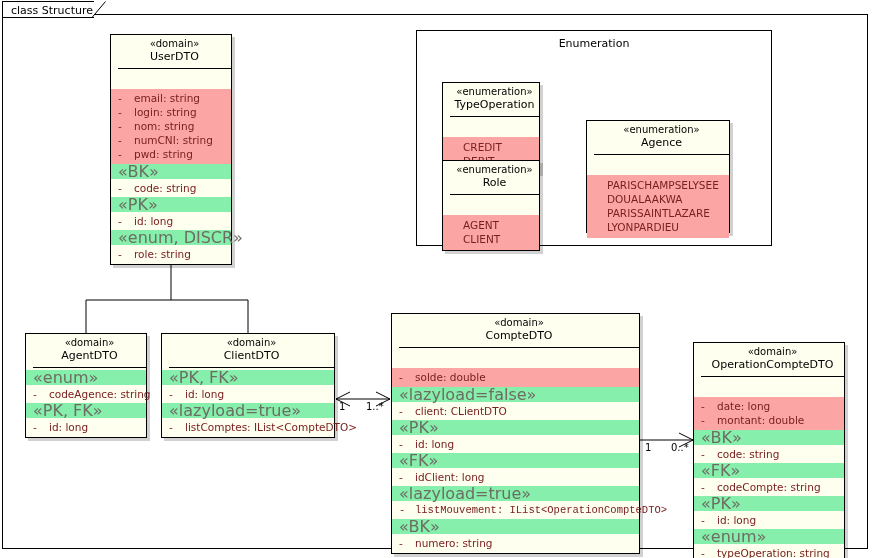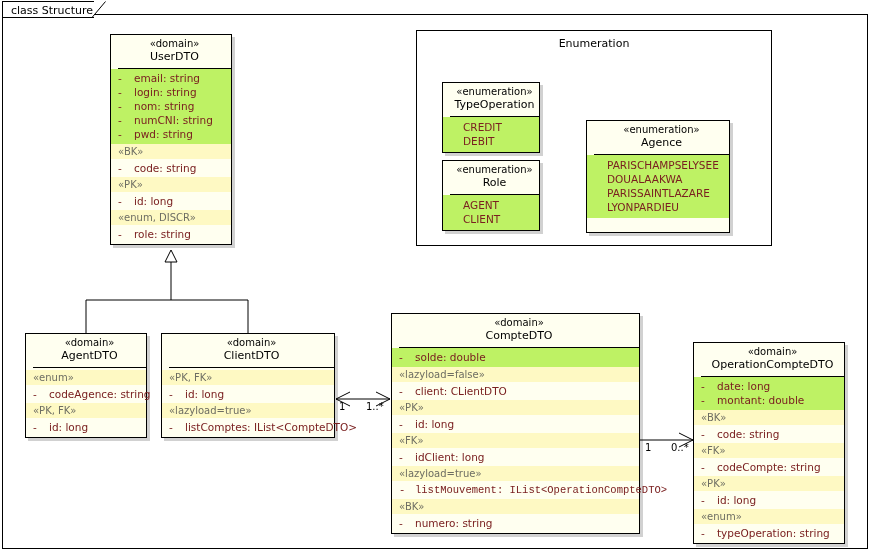--- a/index.html
+++ b/index.html
@@ -82,40 +82,41 @@
     color: #000000;
     line-height: 12px;
   }
   .umlbox .hdr .cname {
     font-size: 11px;
     color: #000000;
     line-height: 14px;
   }
   .umlbox .compartment {
     padding: 2px 0 3px 0;
-    background: #bef264;
+    background: #fca5a5;
+    margin-top: 20px;
   }
   .umlbox .compartment.tight { padding: 3px 0 4px 0; }
 
   .attr {
     font-size: 10.5px;
     color: #7a2020;
     line-height: 14px;
     white-space: nowrap;
     padding-left: 7px;
     position: relative;
   }
   .attr .vis {
     display: inline-block;
     width: 16px;
     color: #7a2020;
   }
   .stereo-row {
-    background: #fef9c3;
-    font-size: 10px;
+    background: #86efac;
+    font-size: 16px;
     color: #6d6d63;
     line-height: 13px;
     padding: 1px 0 1px 7px;
     white-space: nowrap;
   }
   .enumval {
     font-size: 10.5px;
     color: #7a2020;
     line-height: 14px;
     white-space: nowrap;

